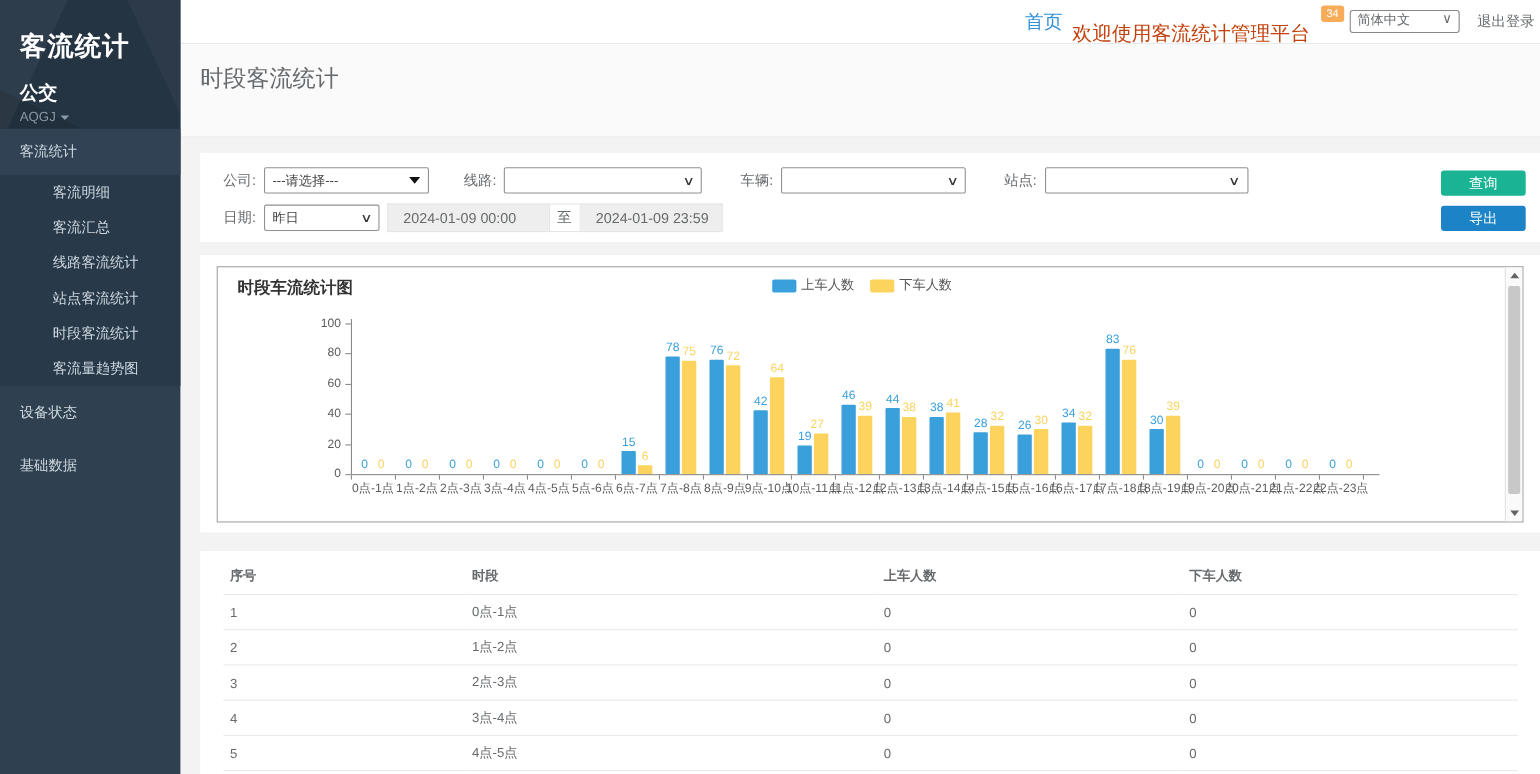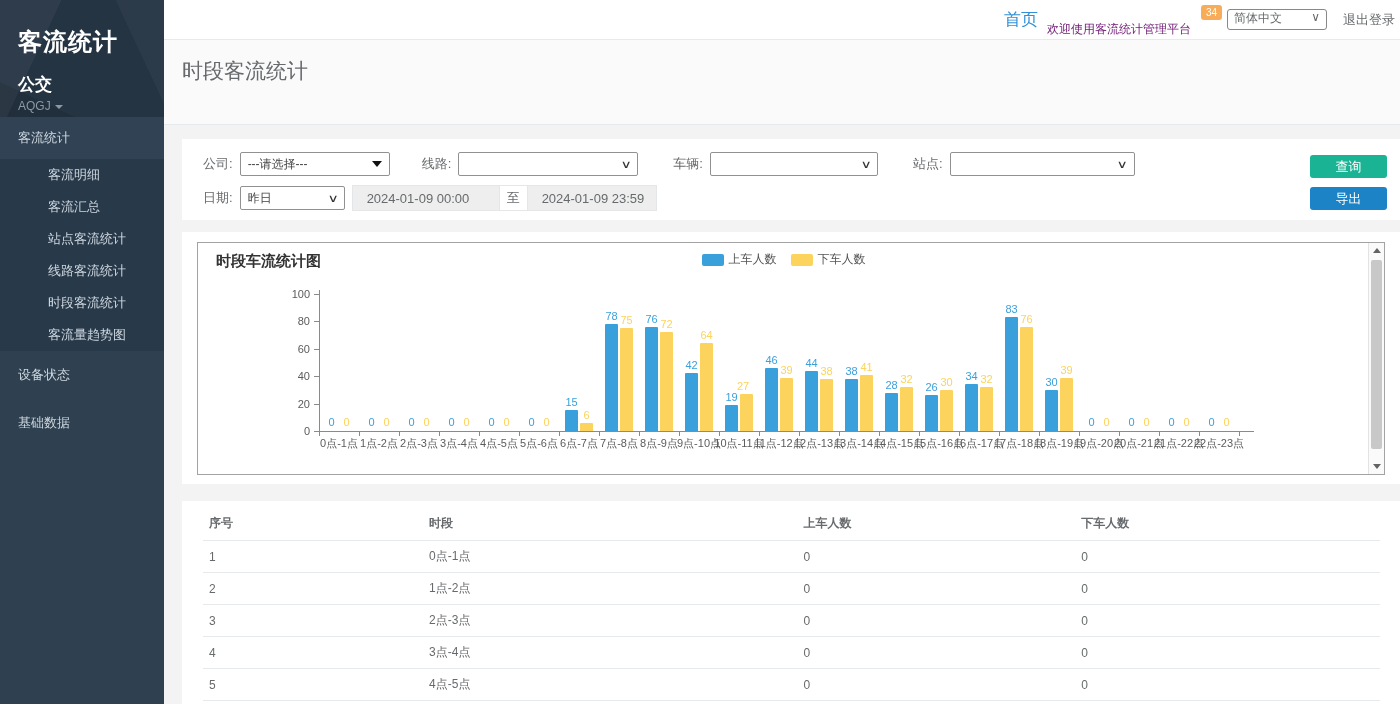--- a/index.html
+++ b/index.html
@@ -22,21 +22,21 @@
   .menu { font-size:13px; color:#cfd8e0; }
   .menu-group { background:#28394a; }
   .menu-section { padding:12px 18px; background:#304254; cursor:pointer; }
   .submenu-item { padding:7px 10px 7px 48px; cursor:pointer; }
   .menu-item { padding:15px 18px; cursor:pointer; }
 
   
   .topbar { position:absolute; left:164px; top:0; right:0; height:40px; background:#fff;
     border-bottom:1px solid #e7eaec; display:flex; align-items:center; justify-content:flex-end; padding-right:5px; }
   .home-link { color:#3090d8; font-size:17px; margin-right:9px; cursor:pointer; }
-  .welcome-text { color:#701a75; font-size:12px;margin-top:20px; }
+  .welcome-text { color:#c2410c; font-size:18px;margin-top:20px; }
   .badge { background:#f8ac59; color:#fff; font-size:10px; border-radius:3px; padding:2px 5px;
     margin-left:10px; position:relative; top:-7px; }
   .lang-select { width:100px; height:21px; border:1px solid #888; border-radius:3px; background:#fff;
     margin-left:5px; display:flex; justify-content:space-between; padding:0 6px; font-size:12px; cursor:pointer; }
   .logout-link { font-size:13px; color:#676a6c; margin-left:16px; cursor:pointer; white-space:nowrap; }
 
   
   .page-heading { position:absolute; left:164px; top:40px; right:0; height:85px; background:#fafafb;
     border-bottom:1px solid #e7eaec; padding:17px 0 0 18px; }
   .page-title { font-size:21px; font-weight:normal; color:#676a6c; }
@@ -112,22 +112,22 @@
   <div class="sidebar-header">
     <div class="sidebar-title">客流统计</div>
     <div class="sidebar-org">公交</div>
     <div class="sidebar-orgcode"><span>AQGJ</span><span class="caret-down"></span></div>
   </div>
   <div class="menu" id="sidebar-menu">
       <div class="menu-group">
         <div class="menu-section">客流统计</div>
         <div class="submenu-item">客流明细</div>
         <div class="submenu-item">客流汇总</div>
+        <div class="submenu-item">线路客流统计</div>
         <div class="submenu-item">站点客流统计</div>
-        <div class="submenu-item">线路客流统计</div>
         <div class="submenu-item">时段客流统计</div>
         <div class="submenu-item">客流量趋势图</div>
       </div>
       <div class="menu-item">设备状态</div>
       <div class="menu-item">基础数据</div>
     </div>
 </div>
 
 <div class="topbar">
   <span class="home-link">首页</span>

